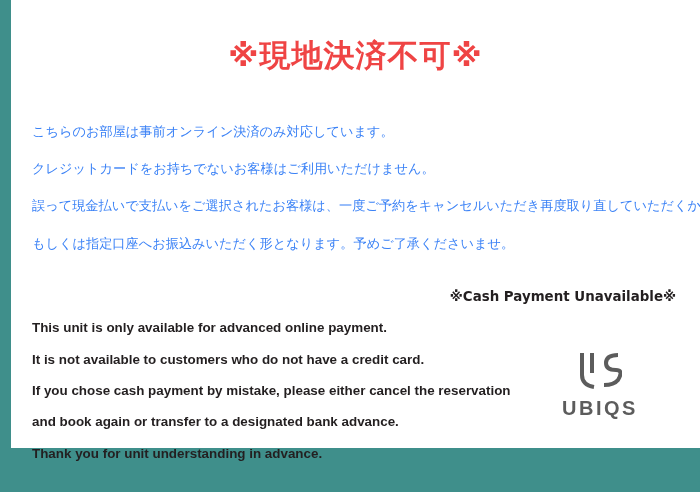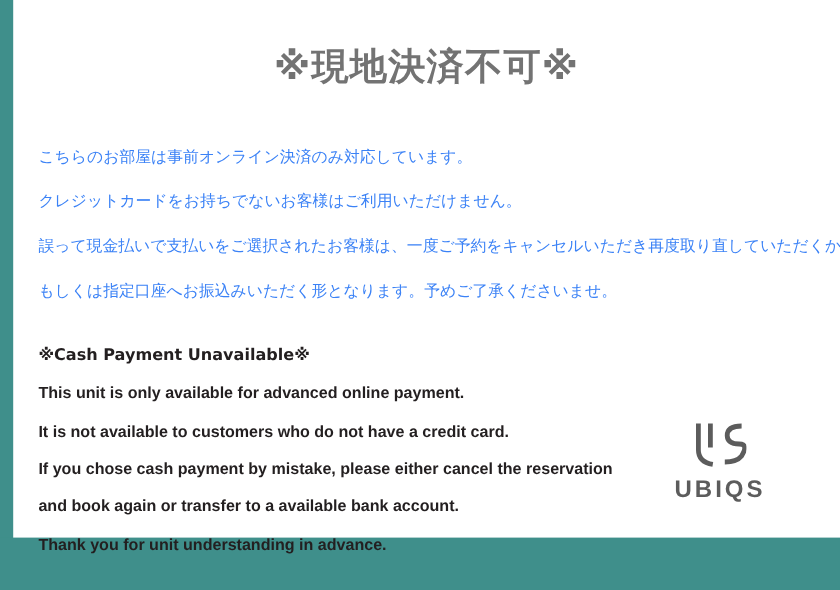--- a/index.html
+++ b/index.html
@@ -43,21 +43,21 @@
     left: 11px;
     top: 0;
     right: 0;
     bottom: 44px;
     padding: 0;
   }
   .title {
     text-align: center;
     font-size: 31px;
     font-weight: bold;
-    color: #737373;
+    color: #ef4444;
     letter-spacing: 1px;
     margin-top: 35px;
     margin-bottom: 0;
     font-family: "DejaVu Sans", sans-serif;
   }
   .jp-block {
     margin-top: 48px;
     padding-left: 21px;
     padding-right: 24px;
   }
@@ -78,20 +78,21 @@
     font-size: 13.4px;
     font-weight: bold;
     color: #231f20;
     line-height: 1.0;
     margin-bottom: 18px;
     font-family: "Liberation Sans", sans-serif;
     white-space: nowrap;
   }
   .en-line.first {
     font-family: "DejaVu Sans", sans-serif;
+    text-align: right;
   }
   .logo {
     position: absolute;
     right: 44px;
     bottom: 72px;
     width: 112px;
     text-align: center;
   }
   .logo-mark {
     height: 40px;
@@ -125,21 +126,21 @@
       <div class="jp-line">クレジットカードをお持ちでないお客様はご利用いただけません。</div>
       <div class="jp-line">誤って現金払いで支払いをご選択されたお客様は、一度ご予約をキャンセルいただき再度取り直していただくか、</div>
       <div class="jp-line">もしくは指定口座へお振込みいただく形となります。予めご了承くださいませ。</div>
     </div>
 
     <div class="en-block">
       <div class="en-line first">※Cash Payment Unavailable※</div>
       <div class="en-line">This unit is only available for advanced online payment.</div>
       <div class="en-line">It is not available to customers who do not have a credit card.</div>
       <div class="en-line">If you chose cash payment by mistake, please either cancel the reservation</div>
-      <div class="en-line">and book again or transfer to a available bank account.</div>
+      <div class="en-line">and book again or transfer to a designated bank advance.</div>
       <div class="en-line">Thank you for unit understanding in advance.</div>
     </div>
 
   </div>
 
   <div class="logo">
     <div class="logo-mark">
       <svg width="44" height="40" viewBox="0 0 44 40" aria-hidden="true">
         <path d="M4 2 L4 24 Q4 34 16 36" stroke="#5c5c5c" stroke-width="4" fill="none" stroke-linecap="butt"></path>
         <path d="M14 2 L14 22" stroke="#5c5c5c" stroke-width="4" fill="none"></path>

